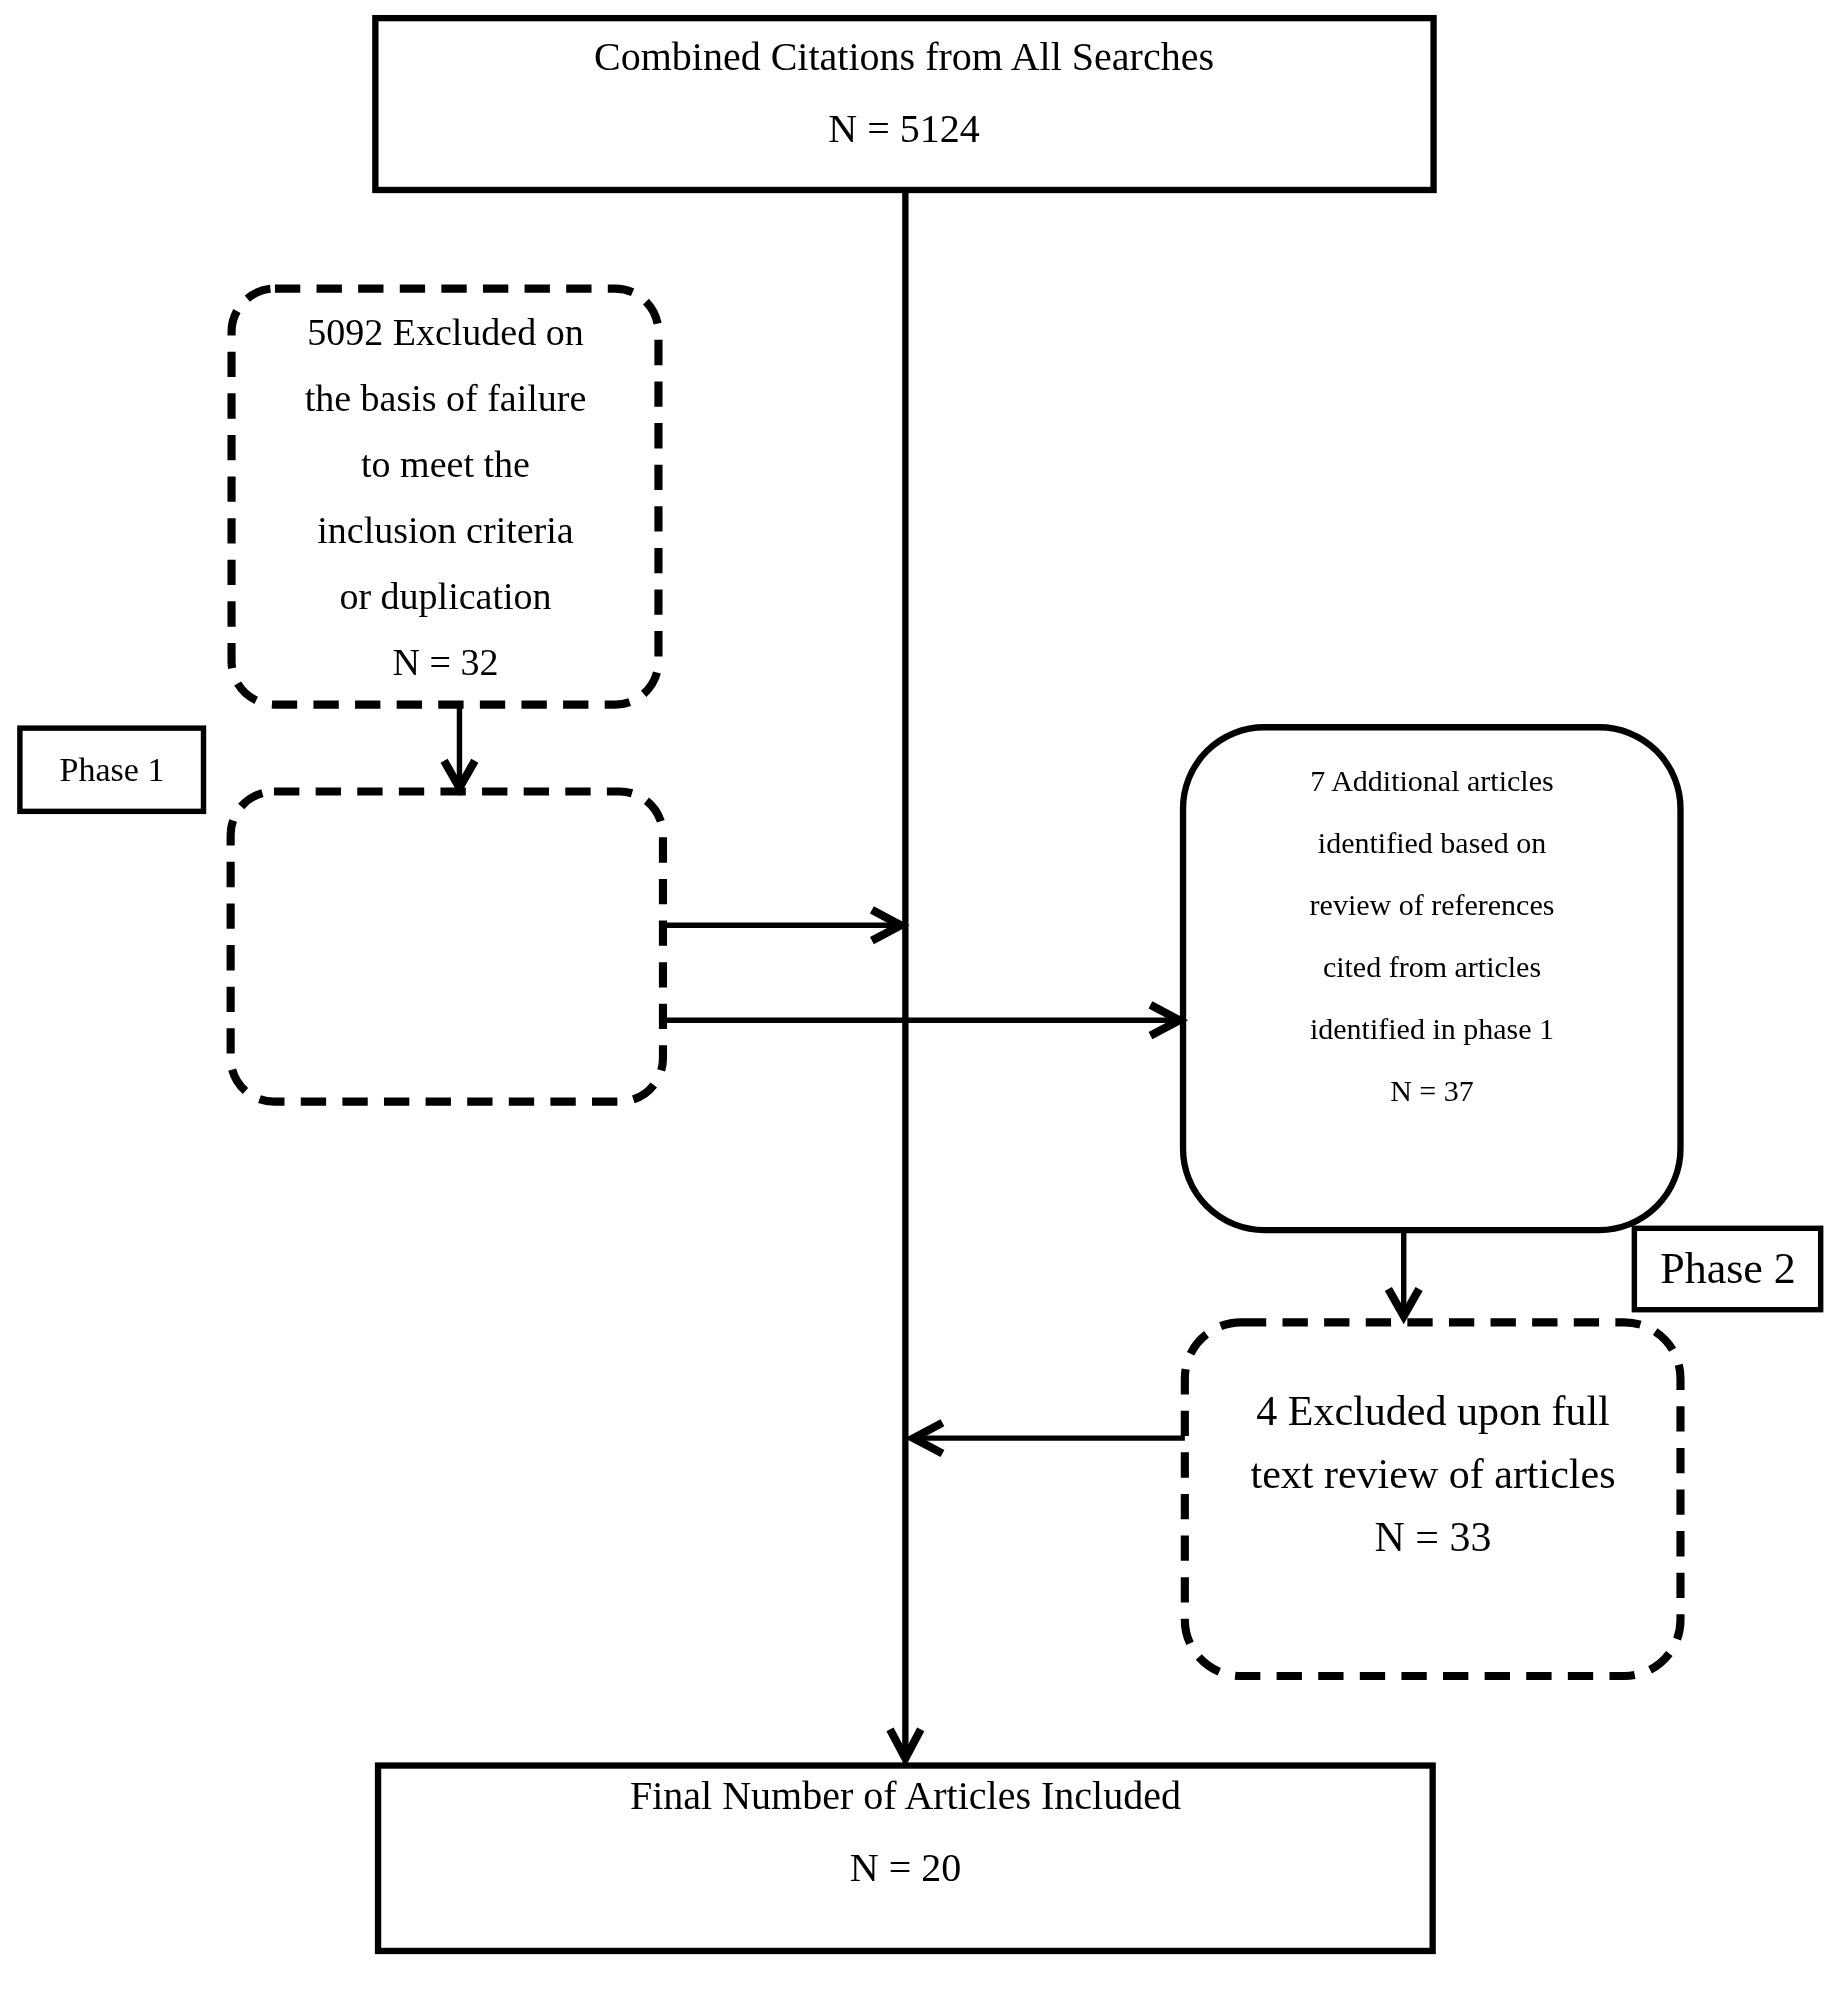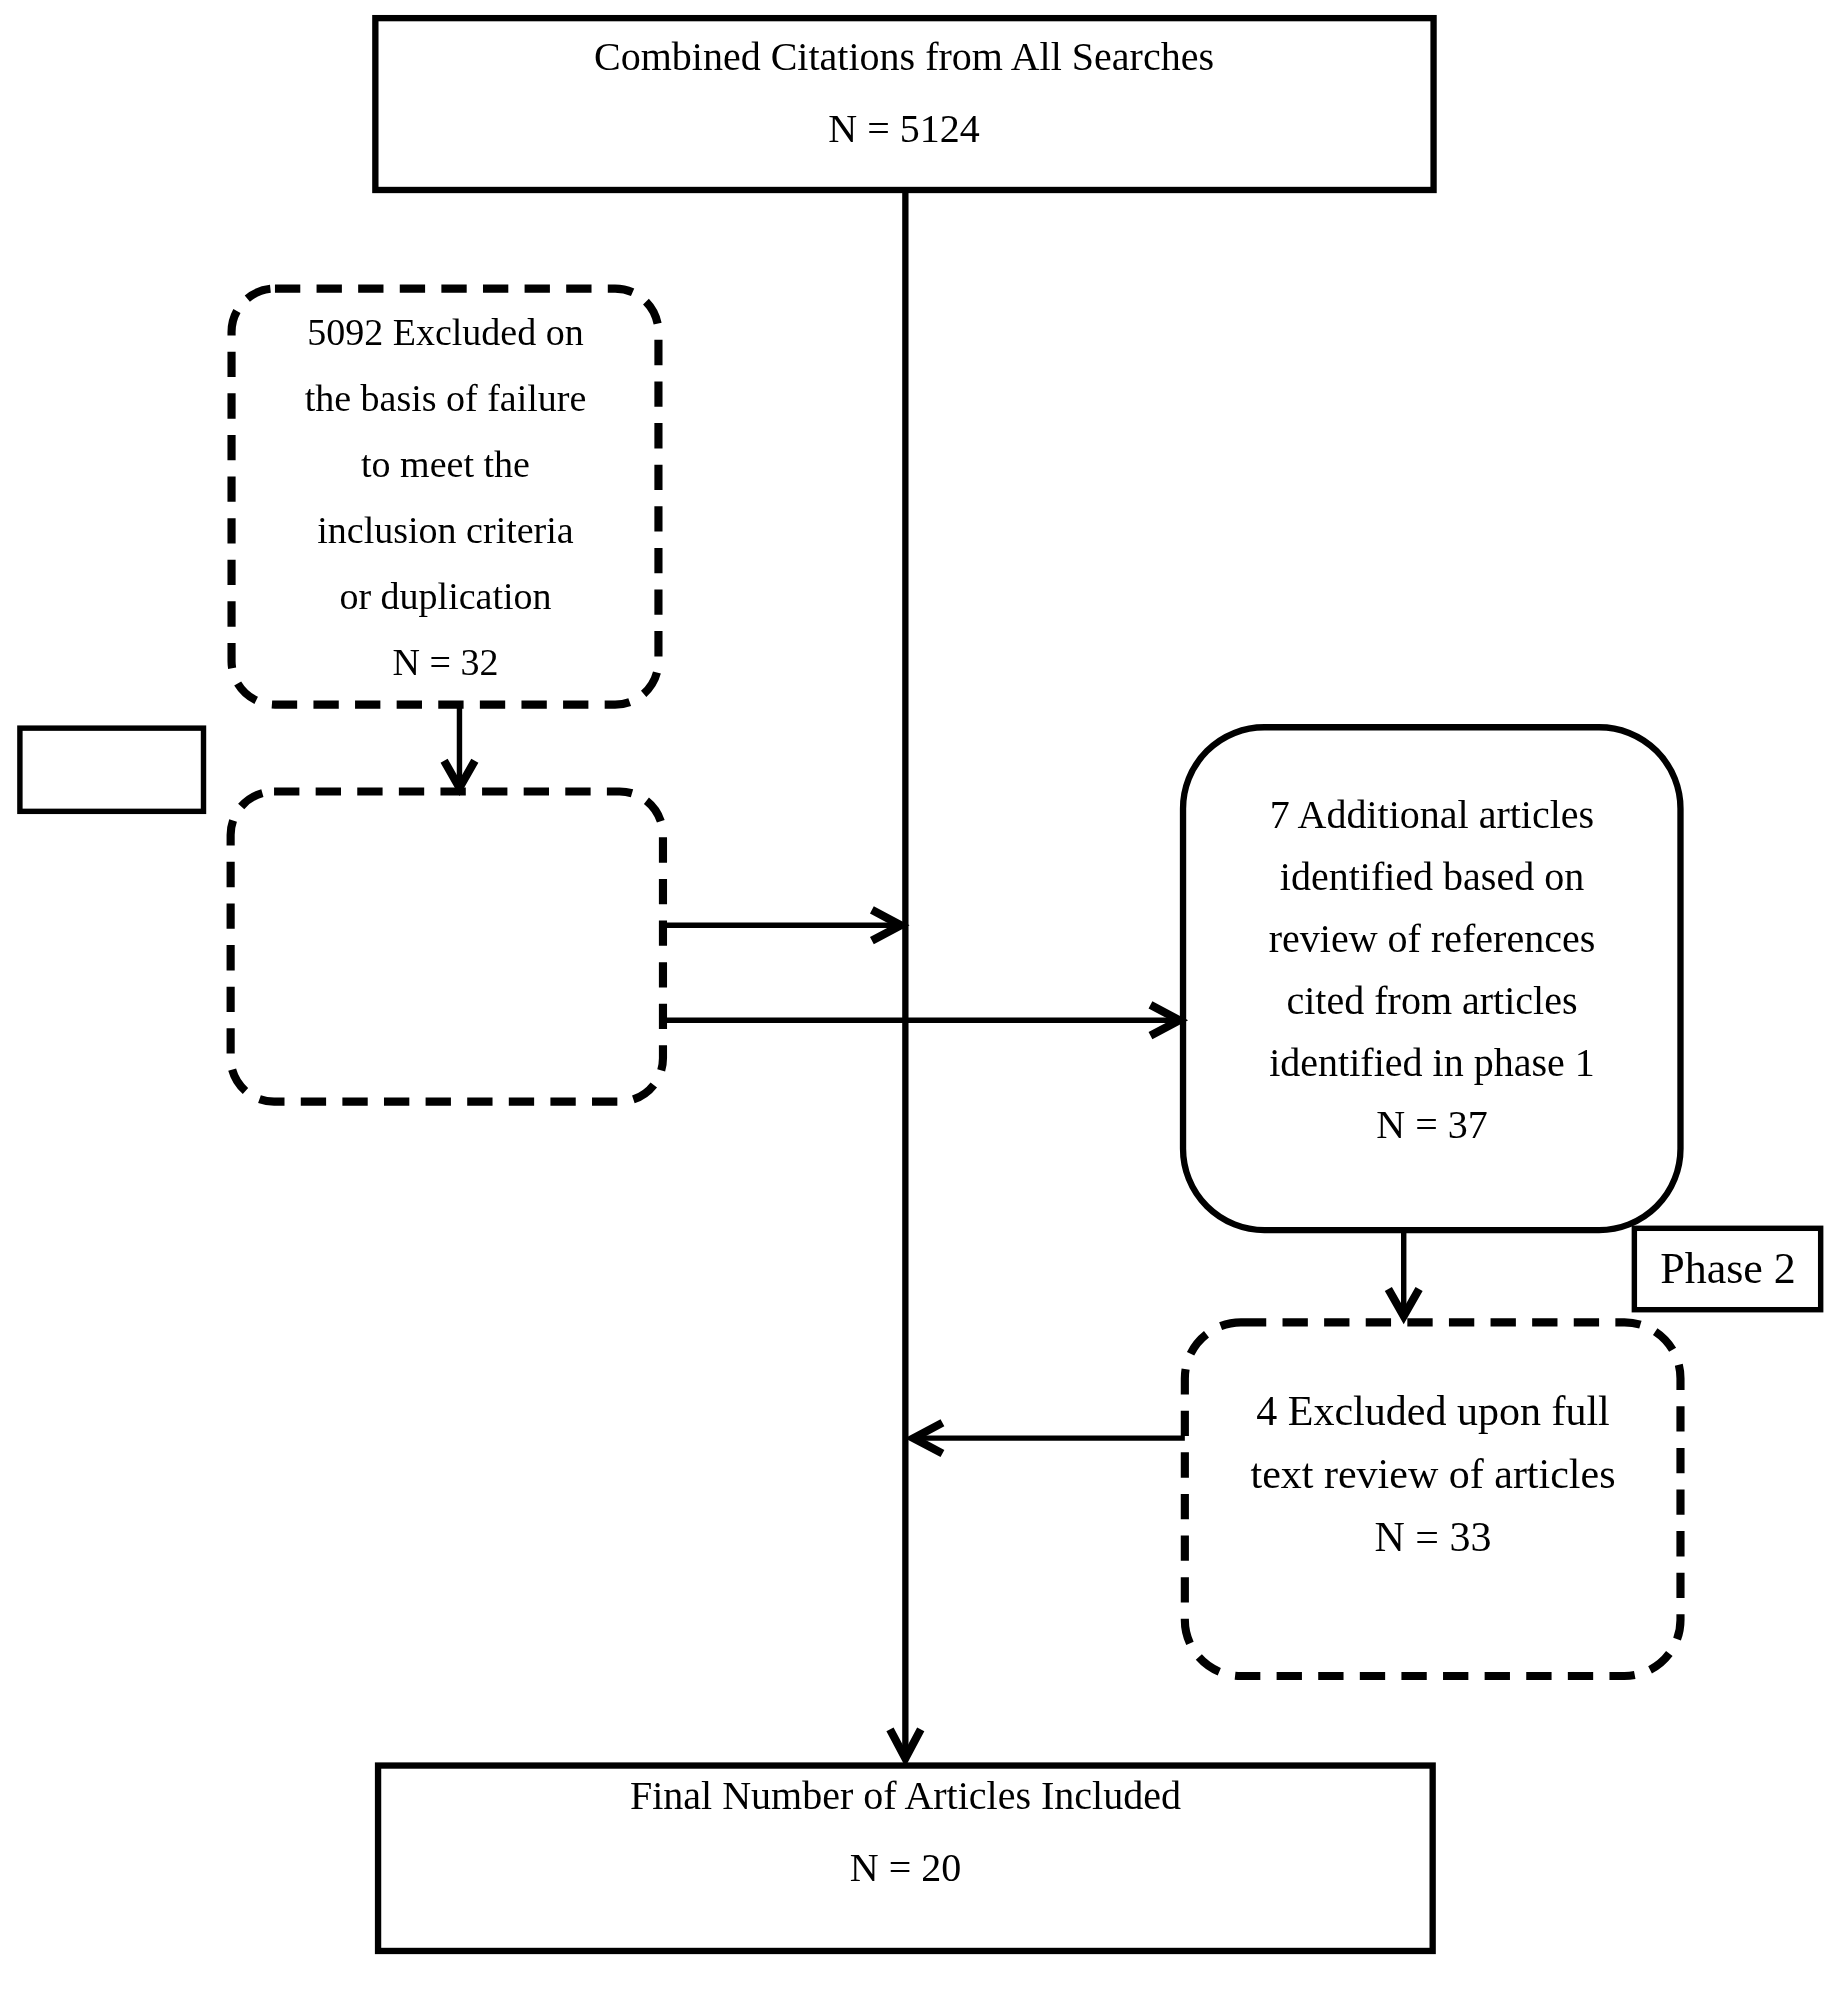--- a/index.html
+++ b/index.html
@@ -23,21 +23,21 @@
     justify-content: center;
     text-align: center;
     white-space: pre-line;
     font-weight: normal;
     color: #000000;
   }
   #t-combined        { left:375px;  top:18px;   width:1058px; height:172px; font-size:40px; line-height:72px; padding-bottom:22px; }
   #t-excluded-initial{ left:232px;  top:289px;  width:427px;  height:416px; font-size:38px; line-height:66px; }
   #t-phase1          { left:20px;   top:728px;  width:184px;  height:83px;  font-size:34px; }
   #t-excluded-p1     { left:231px;  top:792px;  width:432px;  height:310px; font-size:38px; line-height:61px; }
-  #t-additional      { left:1183px; top:718px;  width:498px;  height:503px; font-size:40px; line-height:62px; }
+  #t-additional      { left:1183px; top:684px;  width:498px;  height:503px; font-size:30px; line-height:62px; }
   #t-phase2          { left:1635px; top:1228px; width:186px;  height:81px;  font-size:44px; }
   #t-excluded-p2     { left:1185px; top:1323px; width:496px;  height:354px; font-size:42px; line-height:63px; padding-bottom:51px; }
   #t-final           { left:378px;  top:1766px; width:1055px; height:185px; font-size:40px; line-height:72px; padding-bottom:54px; }
 </style>
 </head>
 <body>
 
 <div id="canvas">
 
   <svg id="connectors" viewBox="0 0 2041 2199" xmlns="http://www.w3.org/2000/svg" fill="none" stroke="#000000">
@@ -85,20 +85,21 @@
   <div class="node" id="t-combined">Combined Citations from All Searches
 N = 5124</div>
 
   <div class="node" id="t-excluded-initial">5092 Excluded on
 the basis of failure
 to meet the
 inclusion criteria
 or duplication
 N = 32</div>
 
+  <div class="node" id="t-phase1">Phase 1</div>
 
 
   <div class="node" id="t-additional">7 Additional articles
 identified based on
 review of references
 cited from articles
 identified in phase 1
 N = 37</div>
 
   <div class="node" id="t-phase2">Phase 2</div>

